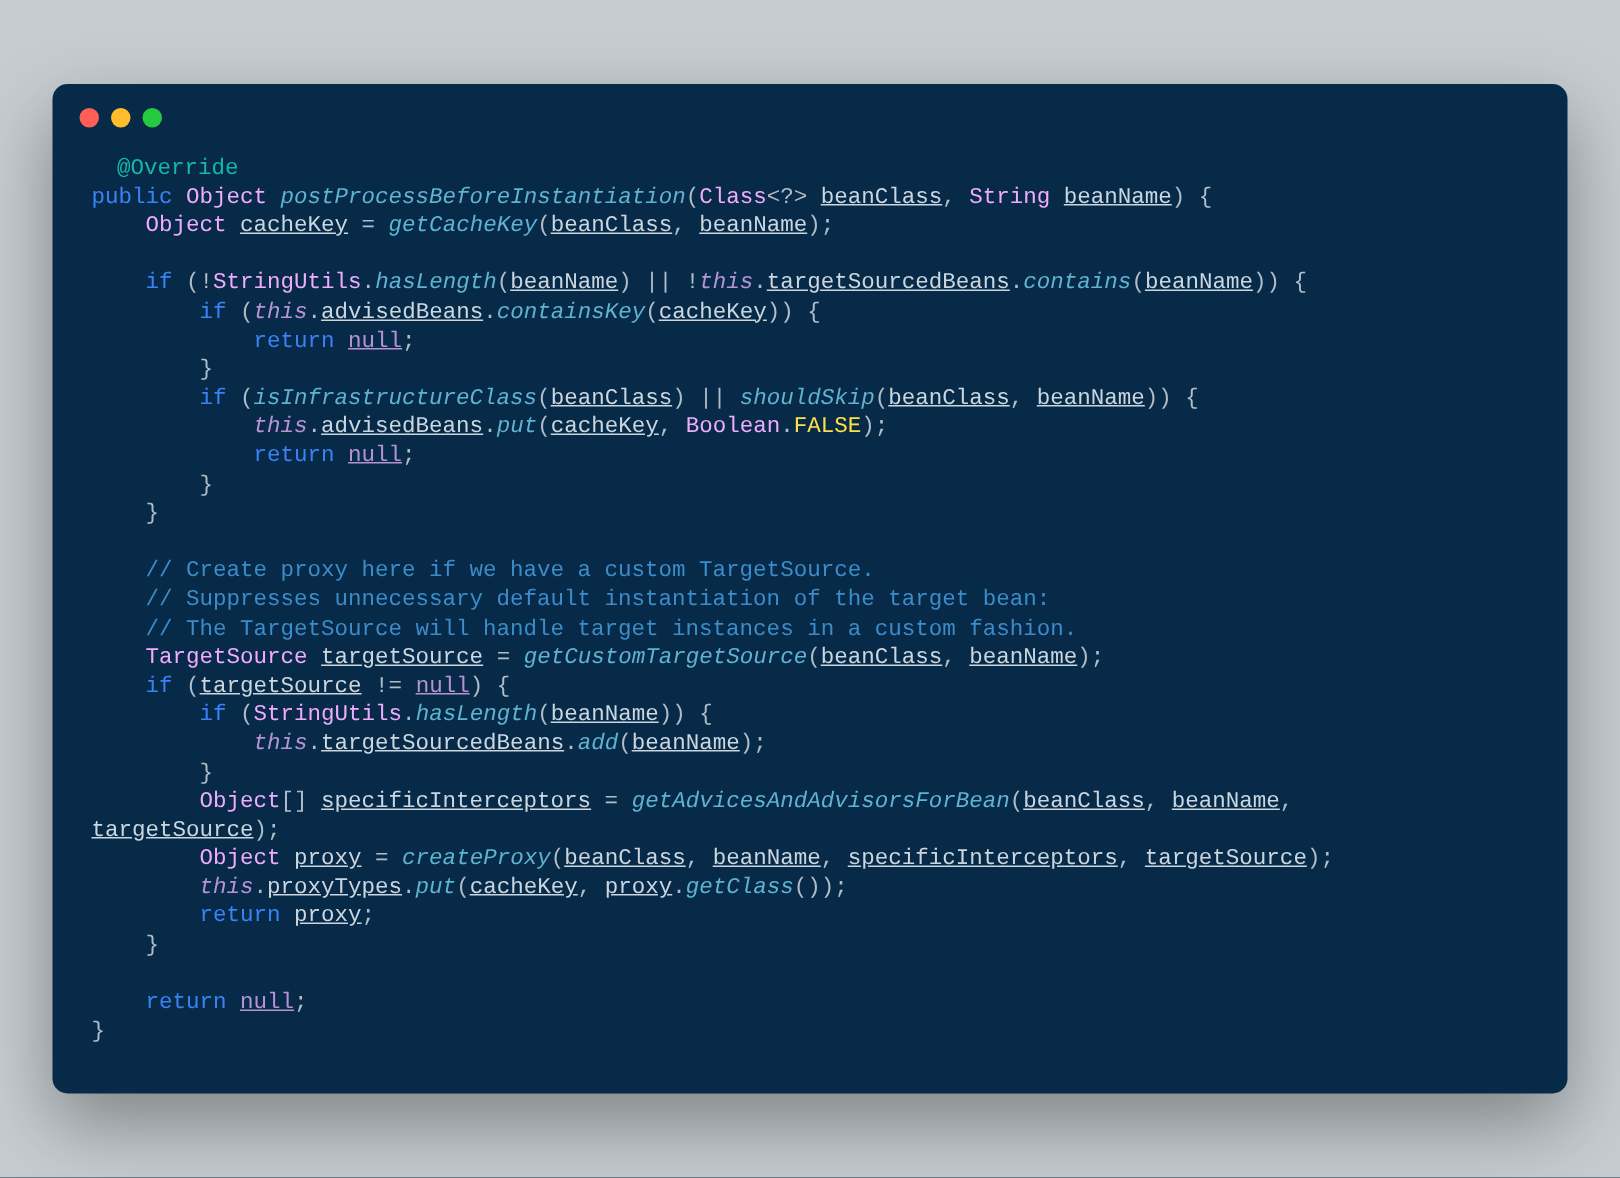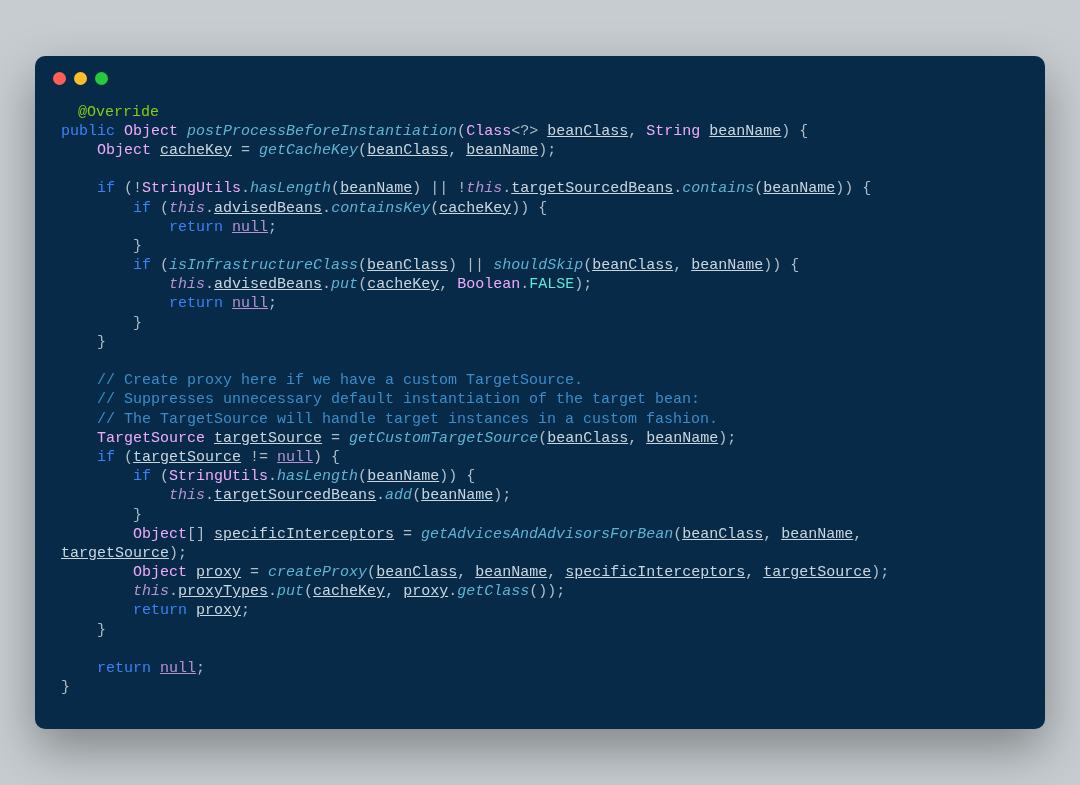--- a/index.html
+++ b/index.html
@@ -29,29 +29,29 @@
   .dot.red { background: #ff5f56; }
   .dot.yellow { background: #ffbd2e; }
   .dot.green { background: #27c93f; }
   .code {
     padding: 10px 26px 4px 26px;
     font-size: 15px;
     line-height: 1.28;
     white-space: pre;
     color: #cbd6df;
   }
-  .tok-annot   { color: #84cc16; padding-left: 17px; }
+  .tok-annot   { color: #14b8a6; padding-left: 17px; }
   .tok-keyword { color: #3b82f6; }
   .tok-type    { color: #f0abfc; }
   .tok-method  { color: #5fb3d1; font-style: italic; }
   .tok-ident   { color: #cbd6df; text-decoration: underline; }
   .tok-punct   { color: #b0bcc6; }
   .tok-kwthis  { color: #b893d4; font-style: italic; }
   .tok-null    { color: #b893d4; text-decoration: underline; }
-  .tok-const   { color: #5eead4; }
+  .tok-const   { color: #fde047; }
   .tok-comment { color: #3b8cc9; }
 </style>
 </head>
 <body>
 
 <div class="window">
   <div class="titlebar">
     <span class="dot red"></span>
     <span class="dot yellow"></span>
     <span class="dot green"></span>

